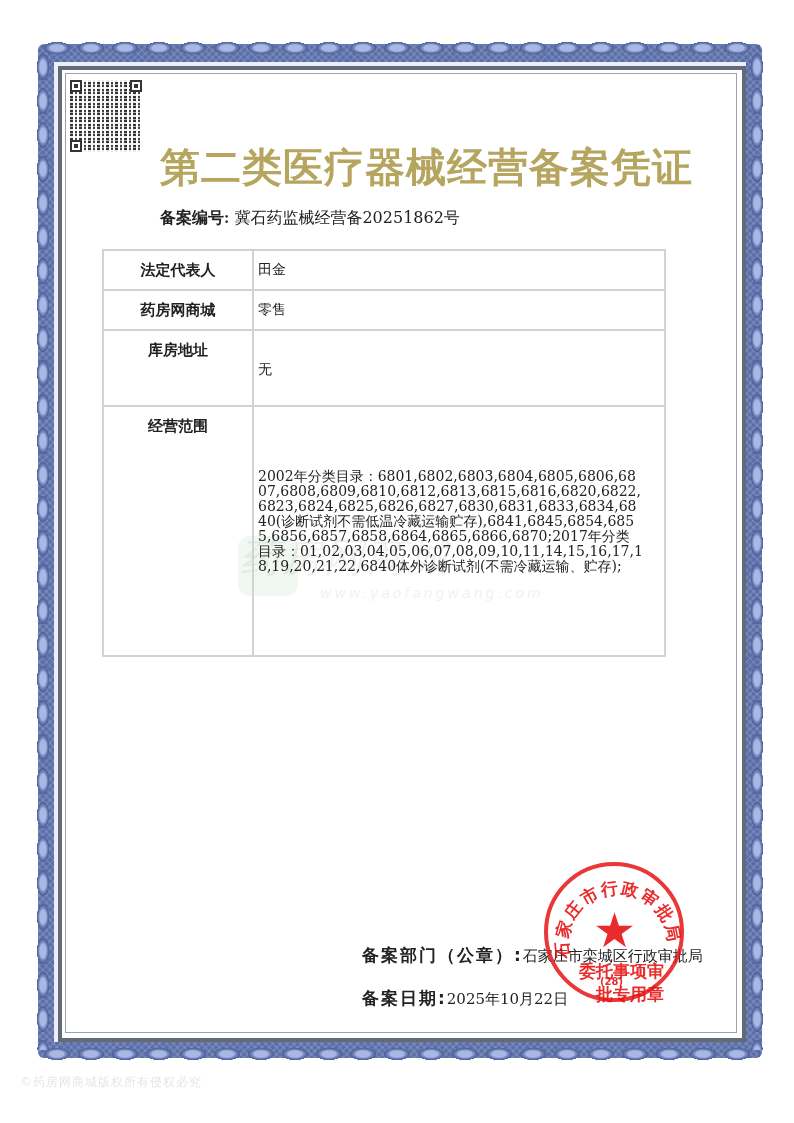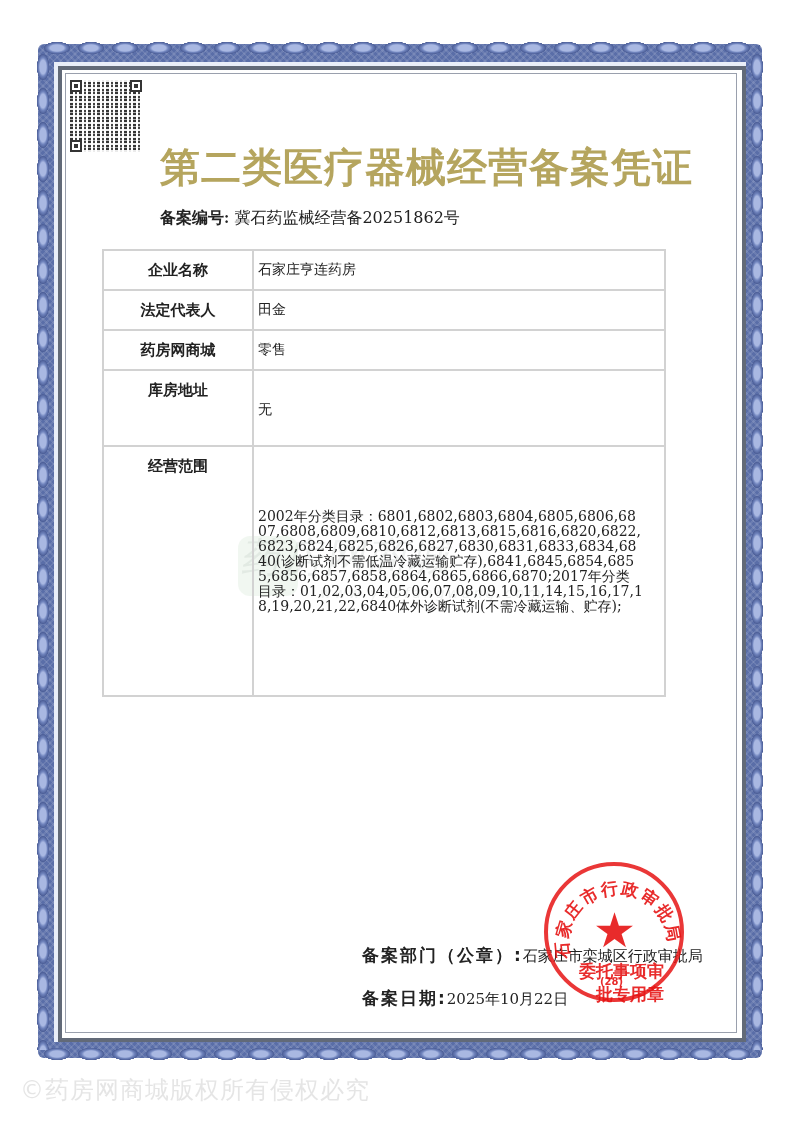--- a/index.html
+++ b/index.html
@@ -109,21 +109,21 @@
     border: 4px solid rgba(230,20,20,0.85); box-sizing: border-box;
   }
   .seal-arc { position: absolute; left: 0; top: 0; width: 140px; height: 140px; }
   .seal-star { position: absolute; left: 45px; top: 40px; font-size: 48px; line-height: 48px; color: rgba(230,20,20,0.9); }
   .seal-sub { position: absolute; left: 16px; top: 94px; width: 100px; text-align: right; color: rgba(230,20,20,0.9);
               font-size: 17px; font-weight: bold; font-family: "DejaVu Sans", "Liberation Sans", sans-serif; }
   .seal-num { position: absolute; left: 52px; top: 110px; color: rgba(230,20,20,0.9); font-size: 10px; font-weight: bold;
               font-family: "DejaVu Sans", "Liberation Sans", sans-serif; }
 
   .copyright {
-    position: absolute; left: 20px; top: 1074px; font-size: 24px; color: rgba(180,180,180,0.35);
+    position: absolute; left: 20px; top: 1074px; font-size: 12px; color: rgba(180,180,180,0.35);
     font-family: "DejaVu Sans", "Liberation Sans", sans-serif; letter-spacing: 1px; white-space: nowrap;
   }
 </style>
 </head>
 <body>
 
 <div class="frame-outer"></div>
 <div class="scallop-top"></div>
 <div class="scallop-bottom"></div>
 <div class="scallop-left"></div>
@@ -146,24 +146,20 @@
 </div>
 
 <div class="wm-logo"></div>
 <div class="watermark">
   <div class="big">药房网商城</div>
   <div class="small">www.yaofangwang.com</div>
 </div>
 
 <table class="info">
   <tbody>
-      <tr class="r-std">
-    <td class="k">企业名称</td>
-    <td class="v">石家庄亨连药房</td>
-  </tr>
   <tr class="r-std">
     <td class="k">法定代表人</td>
     <td class="v">田金</td>
   </tr>
   <tr class="r-std r-top">
     <td class="k">药房网商城</td>
     <td class="v">零售</td>
   </tr>
   <tr class="r-store r-top">
     <td class="k">库房地址</td>

